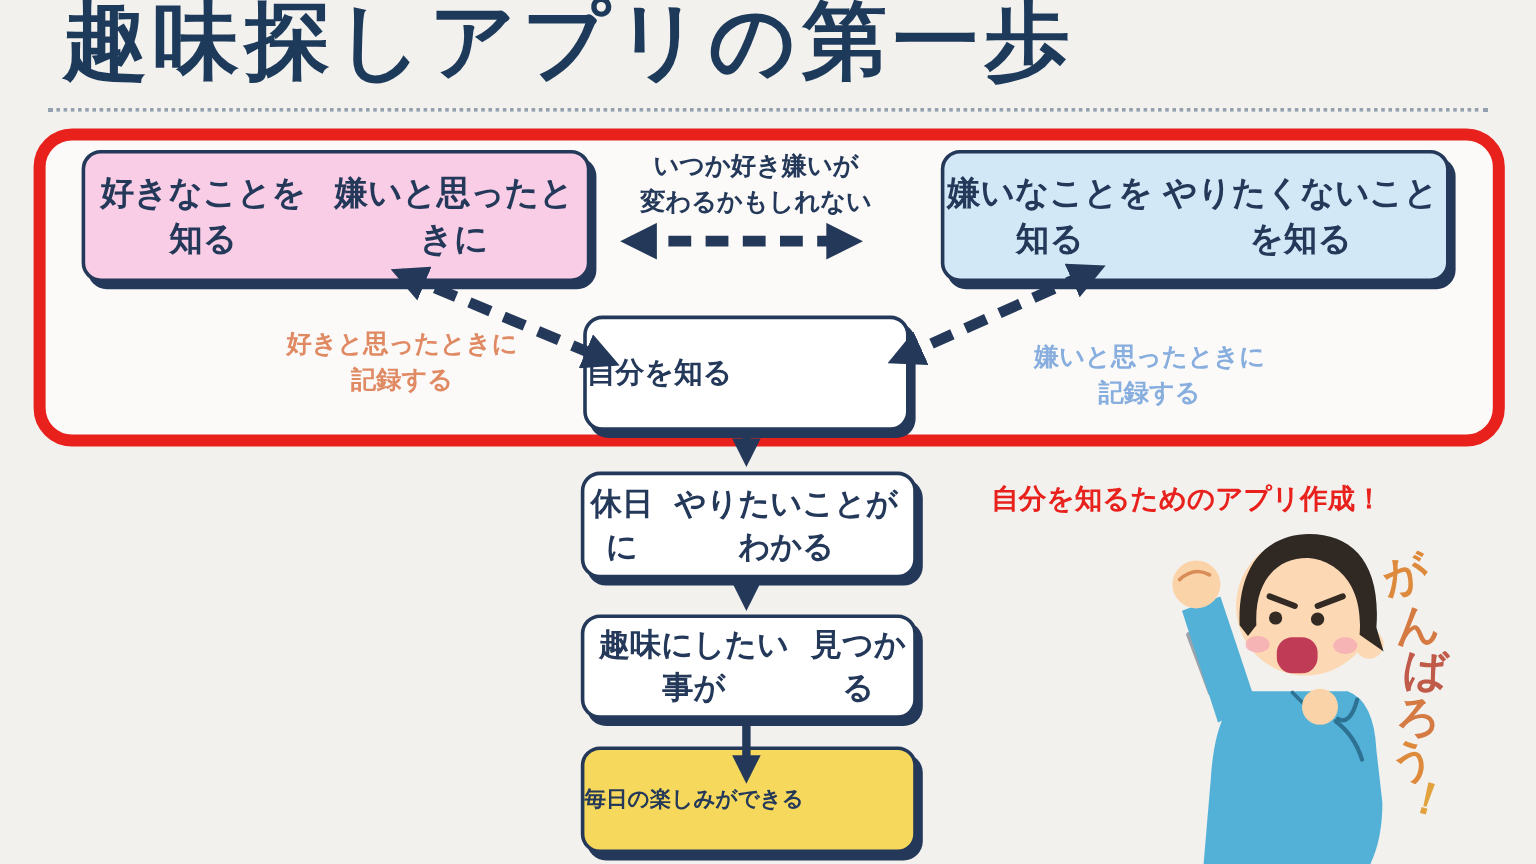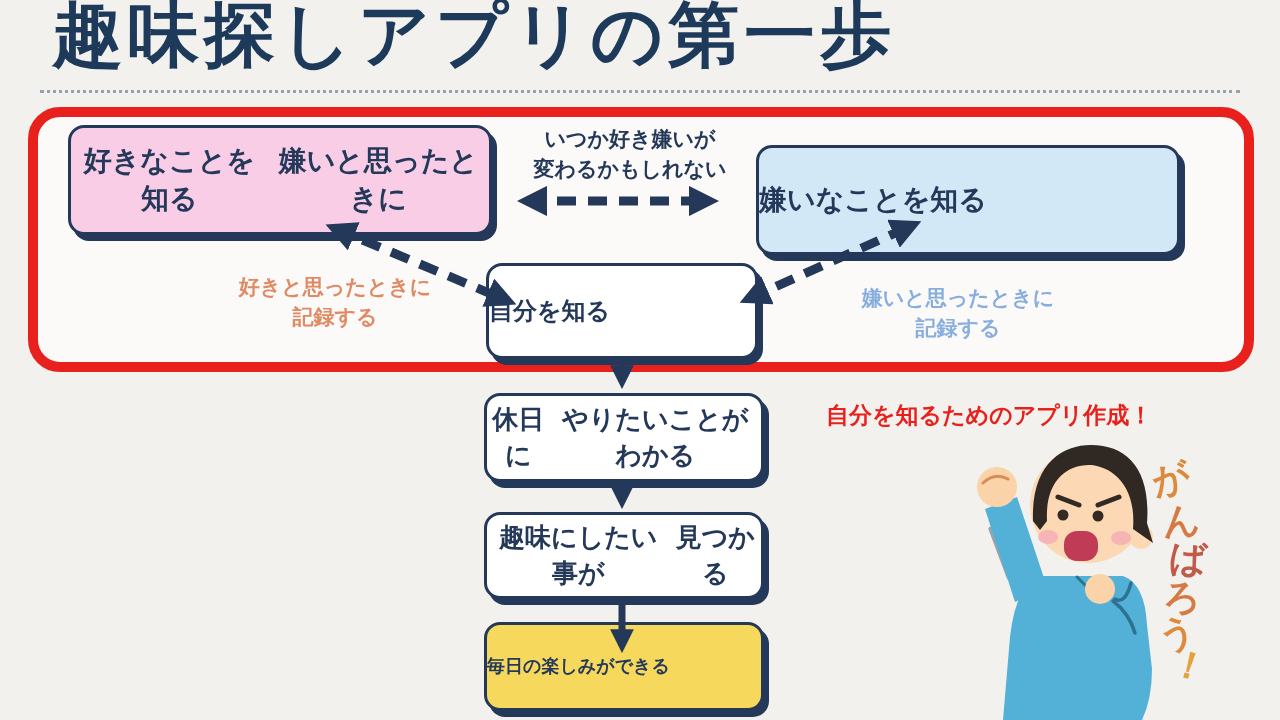--- a/index.html
+++ b/index.html
@@ -10,21 +10,21 @@
          line-height:1.1;color:var(--title-color,#1d3a5a);letter-spacing:5px;white-space:nowrap;}
   .title-underline{position:absolute;left:40px;top:90px;width:1200px;height:0;
          border-top:3px dotted #93a1b0;}
   .red-frame{position:absolute;left:28px;top:107px;width:1226px;height:265px;box-sizing:border-box;
          border:10px solid var(--red,#e8211d);border-radius:32px;background:var(--frame-bg,#fbfaf8);}
   .fbox{position:absolute;box-sizing:border-box;border:3px solid var(--navy,#24395a);
         border-radius:16px;box-shadow:5px 6px 0 var(--navy,#24395a);
         display:flex;justify-content:flex-start;align-items:center;
         text-align:center;font-weight:800;color:var(--navy,#24395a);line-height:1.35;}
   .box-like{left:68px;top:125px;width:424px;height:110px;background:var(--pink,#f8cde5);font-size:28px;}
-  .box-dislike{left:756px;top:125px;width:424px;height:110px;background:var(--light-blue,#d2e8f6);font-size:28px;margin-top:20px;}
+  .box-dislike{left:784px;top:125px;width:424px;height:110px;background:var(--light-blue,#d2e8f6);font-size:28px;}
   .box-self{left:486px;top:263px;width:272px;height:96px;background:#ffffff;font-size:24px;}
   .box-weekend{left:484px;top:393px;width:280px;height:89px;background:#ffffff;font-size:26px;}
   .box-hobby{left:484px;top:512px;width:280px;height:87px;background:#ffffff;font-size:26px;}
   .box-joy{left:484px;top:622px;width:280px;height:89px;background:var(--yellow,#f6d85c);font-size:18px;}
   .note{position:absolute;text-align:center;font-weight:700;line-height:1.45;}
   .note-change{left:500px;top:124px;width:260px;font-size:21px;color:var(--navy,#24395a);}
   .note-like{left:205px;top:272px;width:260px;font-size:21px;color:var(--orange-note,#e08a64);text-align:center;}
   .note-dislike{left:828px;top:283px;width:260px;font-size:21px;color:var(--blue-note,#87aede);}
   .side-note{position:absolute;left:826px;top:400px;width:392px;
              font-size:23px;font-weight:800;color:var(--red,#e8211d);white-space:nowrap;}
@@ -57,20 +57,21 @@
     <div>嫌いと思ったときに</div>
   </div>
 
   <div class="note note-change">
     <div>いつか好き嫌いが</div>
     <div>変わるかもしれない</div>
   </div>
 
   <div class="fbox box-dislike">
     <div>嫌いなことを知る</div>
+    <div>やりたくないことを知る</div>
   </div>
 
   <div class="note note-like">
     <div>好きと思ったときに</div>
     <div>記録する</div>
   </div>
 
   <div class="fbox box-self">
     <div>自分を知る</div>
   </div>

